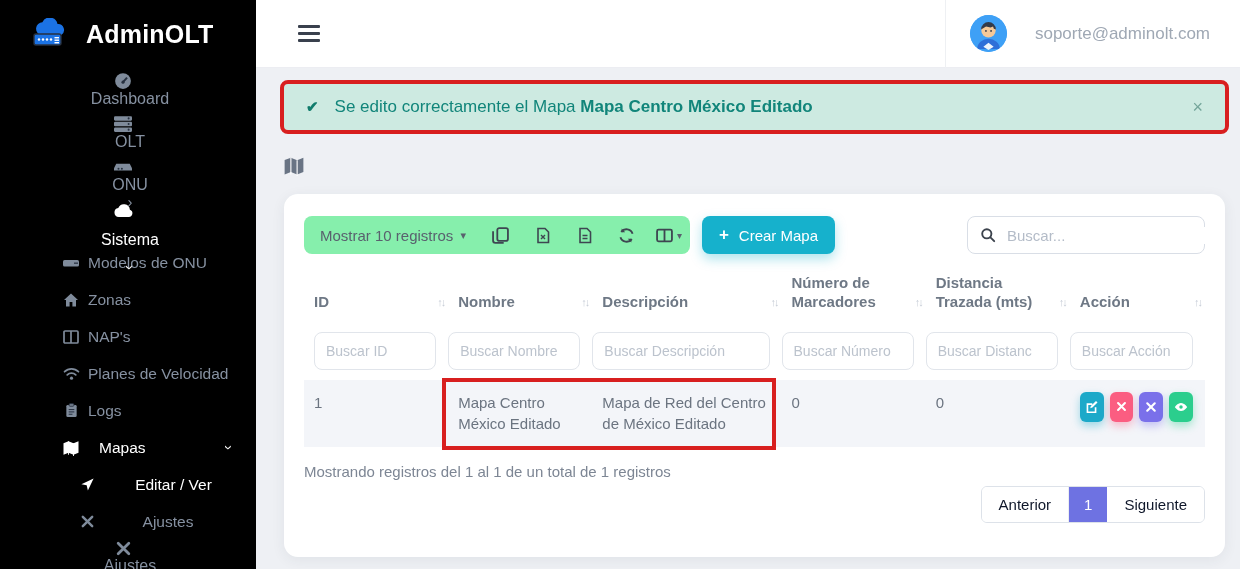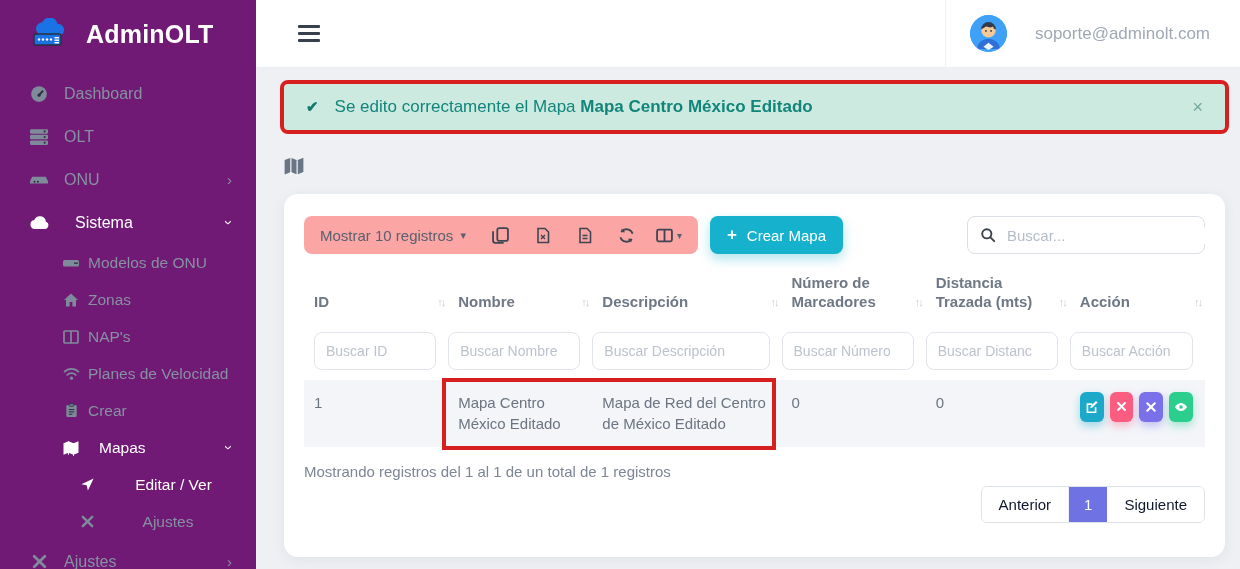--- a/index.html
+++ b/index.html
@@ -1,27 +1,27 @@
 <!DOCTYPE html>
 <html><head>
 <meta charset="utf-8">
 <style>
   * { box-sizing: border-box; margin: 0; padding: 0; }
   html,body { width:1240px; height:569px; overflow:hidden; }
   body { font-family:"Liberation Sans", sans-serif; background:#eef0f4; display:flex; }
 
   
-  .sidebar { width:256px; min-width:256px; height:569px; background:#701a75; overflow:hidden; }
+  .sidebar { width:256px; min-width:256px; height:569px; background:#000000; overflow:hidden; }
   .brand-row { height:68px; display:flex; align-items:center; padding-left:30px; gap:10px; }
   .brand-text { color:#fff; font-size:25px; font-weight:700; letter-spacing:.2px; }
   .nav { padding-top:4px; }
   .nav-item { display:flex; align-items:center; color:#8691a1; font-size:16px; cursor:pointer; }
   .nav-item .ico { width:22px; display:flex; justify-content:center; margin-right:14px; color:#7f8b9b; }
   .nav-item .lbl { flex:1; }
-  .lvl0 { height:43px; padding:0 24px 0 28px; }
+  .lvl0 { height:43px; padding:0 24px 0 28px;flex-direction:column; }
   .lvl1 { height:37px; padding:0 24px 0 62px; font-size:15.5px; }
   .lvl1 .ico { width:18px; margin-right:8px; }
   .lvl2 { height:37px; padding:0 24px 0 78px; font-size:15.5px;text-align:center; }
   .lvl2 .ico { width:18px; margin-right:8px; }
   .nav-item.active, .nav-item.active .ico { color:#ffffff;gap:11px; }
   .chev { font-size:15px; color:#8691a1; line-height:1; }
   .chev.down { transform:rotate(90deg); }
   .nav-item.active .chev { color:#fff; }
 
   
@@ -42,21 +42,21 @@
   .alert .msg b { font-weight:700; }
   .alert .close { margin-left:auto; color:#74a69a; font-size:18px; cursor:pointer; line-height:1; }
 
   .page-head { margin-top:26px; display:flex; align-items:center; gap:10px; color:#697484; }
   .page-head .title { font-size:19px; font-weight:700; }
 
   .card { margin-top:18px; background:#fff; border-radius:14px; box-shadow:0 3px 14px rgba(40,50,70,.07);
           padding:22px 20px 14px; position:relative; height:363px; overflow:hidden; }
 
   .toolbar { display:flex; align-items:center; }
-  .length-group { background:#fca5a5; border-radius:8px; height:38px; display:flex; align-items:center; padding:0 8px 0 16px; color:#59616e; font-size:15px; }
+  .length-group { background:#86efac; border-radius:8px; height:38px; display:flex; align-items:center; padding:0 0 0 16px; color:#59616e; font-size:15px; }
   .length-group .caret { font-size:11px; margin-left:7px; color:#59616e; }
   .tool-btn { width:42px; height:38px; display:flex; align-items:center; justify-content:center; color:#3e4651; background:transparent; border:none; cursor:pointer; }
   .tool-btn.first { margin-left:14px; }
   .tool-btn .caret { font-size:10px; margin-left:4px; }
   .btn-create { margin-left:12px; background:#16b1cc; color:#fff; height:38px; border:none; border-radius:8px; padding:0 17px; display:flex; align-items:center; gap:10px; font-size:15px; box-shadow:0 5px 12px rgba(22,177,204,.35); cursor:pointer; }
   .btn-create .plus { font-size:17px; font-weight:700; }
   .search-box { margin-left:auto; width:238px; height:38px; border:1px solid #d9dee6; border-radius:8px; display:flex; align-items:center; padding:0 12px; gap:11px; background:#fff; }
   .search-box input { border:none; outline:none; flex:1; font-size:15px; color:#6b7480; font-family:inherit; }
   .search-box input::placeholder { color:#b4bcc8; }
 
@@ -192,21 +192,21 @@
     <div class="nav-item lvl1">
       <span class="ico">
         <svg width="15" height="15" viewBox="0 0 16 16">
             <rect x="2.5" y="2" width="11" height="13" rx="1.5" fill="currentColor"></rect>
             <rect x="5.5" y=".8" width="5" height="2.6" rx=".8" fill="currentColor" stroke="#273140" stroke-width="1"></rect>
             <line x1="5" y1="7" x2="11" y2="7" stroke="#273140" stroke-width="1.1"></line>
             <line x1="5" y1="9.5" x2="11" y2="9.5" stroke="#273140" stroke-width="1.1"></line>
             <line x1="5" y1="12" x2="9" y2="12" stroke="#273140" stroke-width="1.1"></line>
           </svg>
       </span>
-      <span class="lbl">Crear</span>
+      <span class="lbl">Logs</span>
     </div>
     <div class="nav-item lvl1 active">
       <span class="ico">
         <svg width="16" height="16" viewBox="0 0 16 16">
             <path d="M.5 3.2L5.5 1.3l5 2 5-2v11.5l-5 2-5-2-5 2z" fill="currentColor"></path>
             <line x1="5.5" y1="1.3" x2="5.5" y2="14.8" stroke="#fff" stroke-width=".9"></line>
             <line x1="10.5" y1="3.3" x2="10.5" y2="16" stroke="#fff" stroke-width=".9"></line>
           </svg>
       </span>
       <span class="lbl">Mapas</span>

